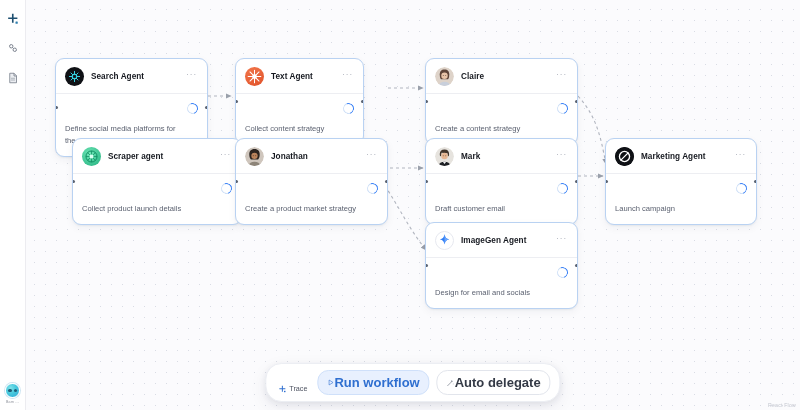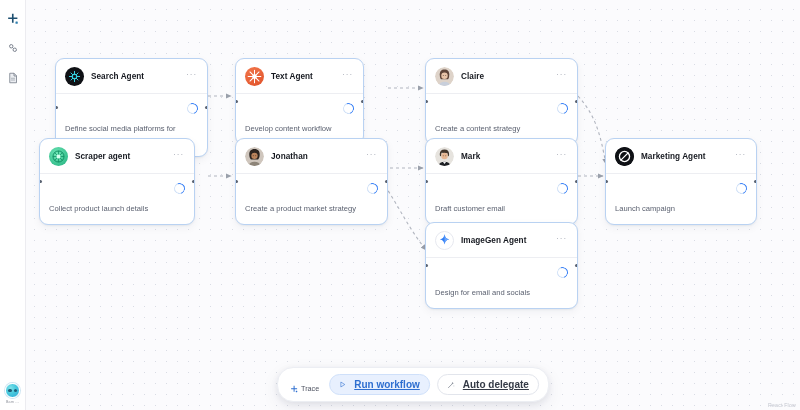--- a/index.html
+++ b/index.html
@@ -124,23 +124,23 @@
     box-shadow: 0 2px 6px rgba(25,35,70,.08), 0 6px 18px rgba(25,35,70,.07);
     display: flex; align-items: flex-end; gap: 7px;
     padding: 6px 9px;
   }
   .tb-plain {
     display: flex; align-items: center; gap: 3px;
     font-size: 7.2px; color: #4d5260; cursor: pointer;
     padding: 2px 3px;
   }
   .tb-btn {
-    display: flex; align-items: center; gap: 8px;
-    font-size: 10px; border-radius: 11px;
-    padding: 4px 9px; cursor: pointer; white-space: nowrap; text-decoration: underline;
+    display: flex; align-items: center; gap: 0;
+    font-size: 13px; border-radius: 11px;
+    padding: 4px 9px; cursor: pointer; white-space: nowrap;
   }
   .tb-run { background: #e8f0fe; color: #2f6fd0; border: 1px solid #cfe0fa; font-weight: bold; }
   .tb-auto { background: #ffffff; color: #343a46; border: 1px solid #e2e5ec; font-weight: bold; }
 
   .watermark {
     position: absolute; right: 4px; bottom: 2px; z-index: 15;
     font-size: 5.2px; color: #c3c6cf; letter-spacing: .2px;
   }
 </style>
 </head>
@@ -245,21 +245,21 @@
             <g stroke="#ffffff" stroke-width="1.3" stroke-linecap="round">
               <path d="M12 4v16M4 12h16M6.3 6.3l11.4 11.4M17.7 6.3L6.3 17.7"></path>
             </g>
             <circle cx="12" cy="12" r="3" fill="#ffffff"></circle>
           </svg>
         </div>
         <div class="node-title">Text Agent</div>
         <div class="node-dots">···</div>
       </div>
       <div class="node-body">
-        <div class="node-task">Develop content workflow</div>
+        <div class="node-task">Collect content strategy</div>
         <div class="spinner"></div>
       </div>
     </div>
 
     <div class="node" style="left:399px; top:58px; width:153px;">
       <span class="port l"></span>
       <span class="port r"></span>
       <div class="node-head">
         <div class="node-ic">
           <svg class="ph" viewBox="0 0 24 24" aria-hidden="true">
@@ -273,21 +273,21 @@
         </div>
         <div class="node-title">Claire</div>
         <div class="node-dots">···</div>
       </div>
       <div class="node-body">
         <div class="node-task">Create a content strategy</div>
         <div class="spinner"></div>
       </div>
     </div>
 
-    <div class="node" style="left:13px; top:138px; width:156px;">
+    <div class="node" style="left:46px; top:138px; width:170px;">
       <span class="port l"></span>
       <span class="port r"></span>
       <div class="node-head">
         <div class="node-ic ic-green">
           <svg class="ph" viewBox="0 0 24 24" aria-hidden="true">
             <circle cx="12" cy="12" r="7" fill="none" stroke="#0d8a5f" stroke-width="1.2"></circle>
             <path d="M12 5v14M5 12h14M7 7l10 10M17 7L7 17" stroke="#0d8a5f" stroke-width=".9"></path>
             <circle cx="12" cy="12" r="2.4" fill="#d8fff0"></circle>
           </svg>
         </div>

